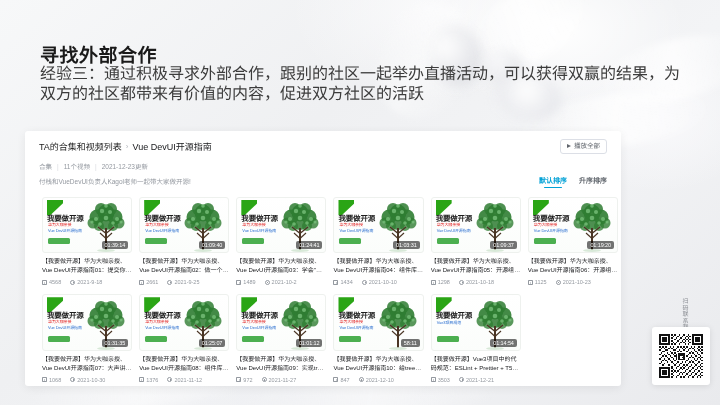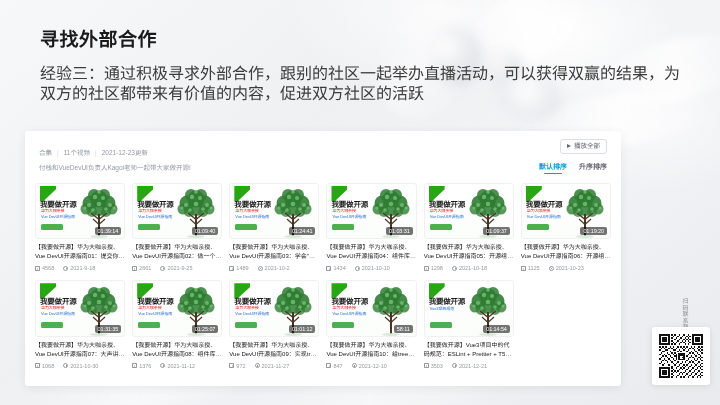--- a/index.html
+++ b/index.html
@@ -56,21 +56,21 @@
   .bg-blob.b3 {
     left: 497px; top: 72px; width: 64px; height: 48px;
     background: radial-gradient(circle at 45% 40%, #ffffff 0%, #e8e9ed 65%, #dfe0e4 100%);
     transform: rotate(12deg);
   }
 
   
   .page-heading {
     position: absolute;
     left: 40px;
-    top: 24px;
+    top: 40px;
     font-size: 19px;
     font-weight: bold;
     color: #1a1a1a;
     letter-spacing: 0.5px;
   }
   .page-subtitle {
     position: absolute;
     left: 40px;
     top: 64px;
     width: 650px;
@@ -177,21 +177,21 @@
   }
 
   
   .grid {
     display: grid;
     grid-template-columns: repeat(6, 1fr);
     gap: 8px 7px;
     padding: 10px 10px 10px 10px;
   }
 
-  .vcard { width: 100%; }
+  .vcard { width: 100%; margin-left: 7px; }
 
   .thumb {
     position: relative;
     width: 100%;
     aspect-ratio: 16 / 10;
     border-radius: 3px;
     overflow: hidden;
     background: linear-gradient(180deg, #ffffff 0%, #fbfdfb 100%);
     border: 1px solid #eef1ee;
   }
@@ -356,20 +356,25 @@
   <div class="bg-blob b3"></div>
 </div>
 
 <div class="page-heading">寻找外部合作</div>
 <div class="page-subtitle">经验三：通过积极寻求外部合作，跟别的社区一起举办直播活动，可以获得双赢的结果，为双方的社区都带来有价值的内容，促进双方社区的活跃</div>
 
 <div class="panel">
 
   <div class="panel-head">
 
+    <div class="breadcrumb">
+      <span class="crumb-link">TA的合集和视频列表</span>
+      <span class="crumb-sep">›</span>
+      <span class="crumb-current">Vue DevUI开源指南</span>
+    </div>
 
     <div class="play-all-btn">
       <span class="play-glyph"></span>
       <span>播放全部</span>
     </div>
 
     <div class="meta-row">
       <span>合集</span>
       <span class="meta-div">|</span>
       <span>11个视频</span>

